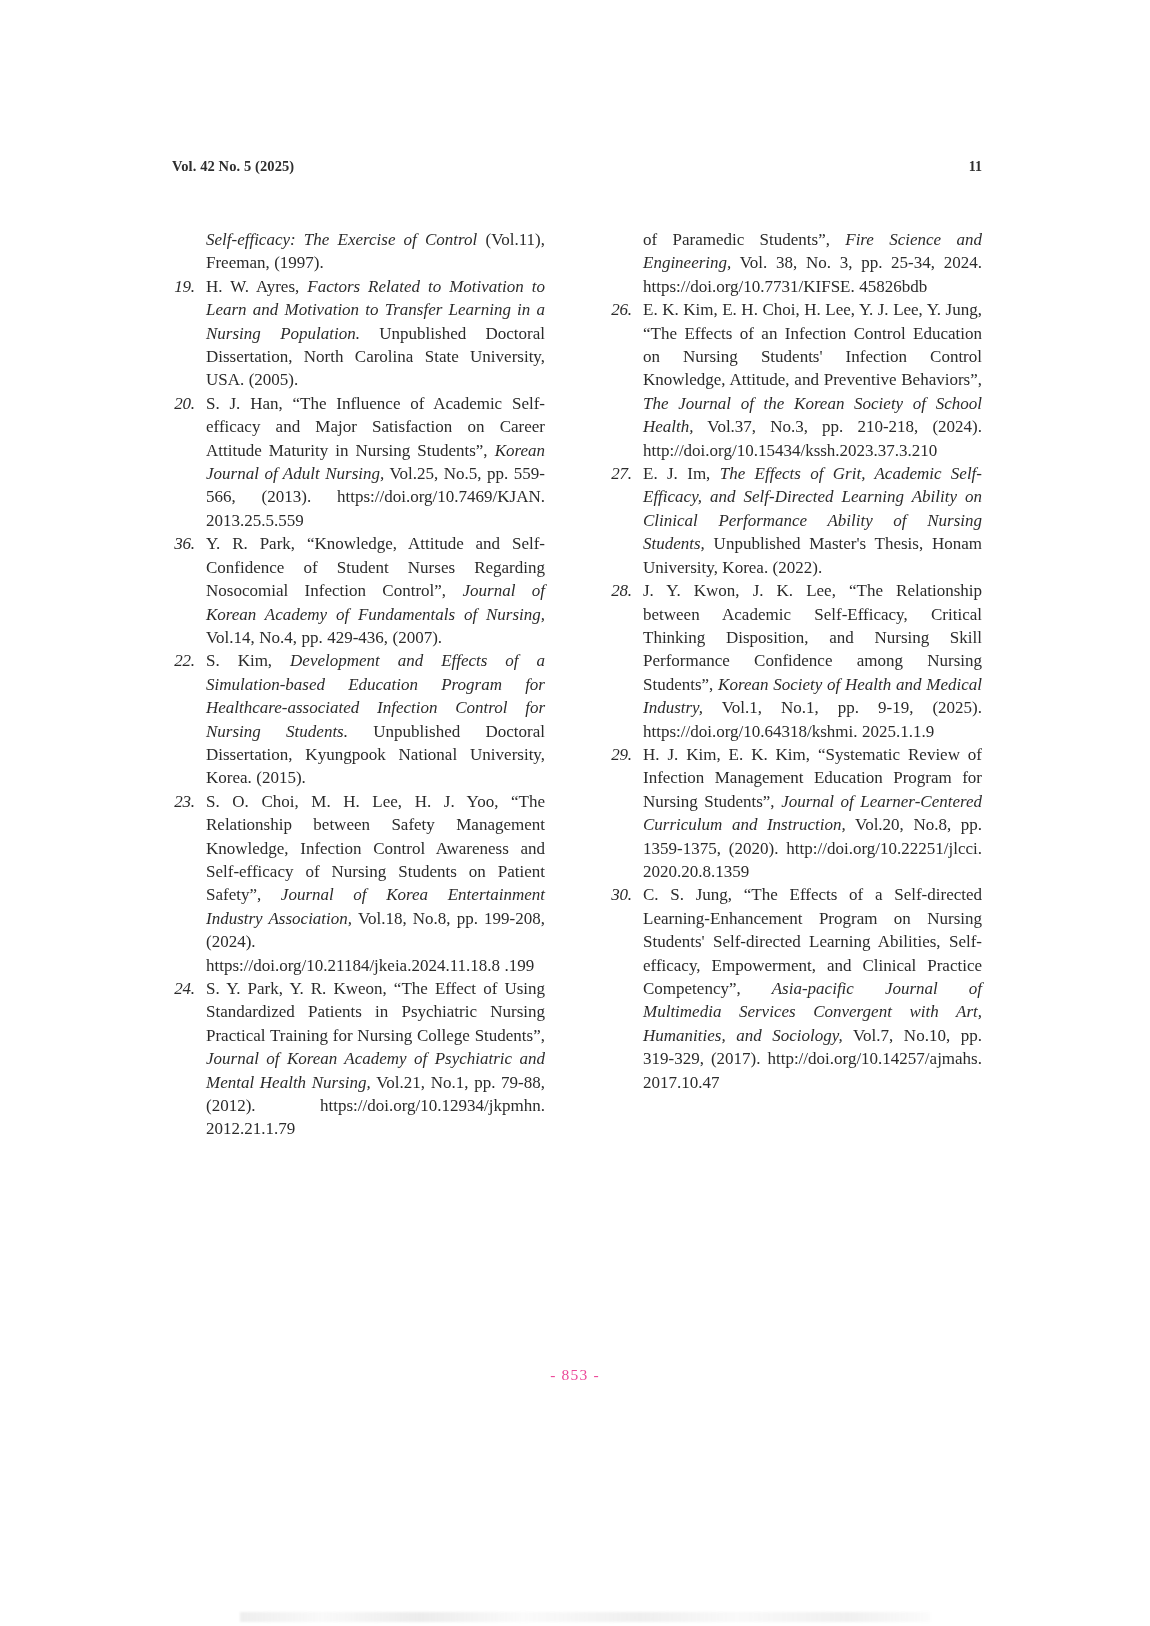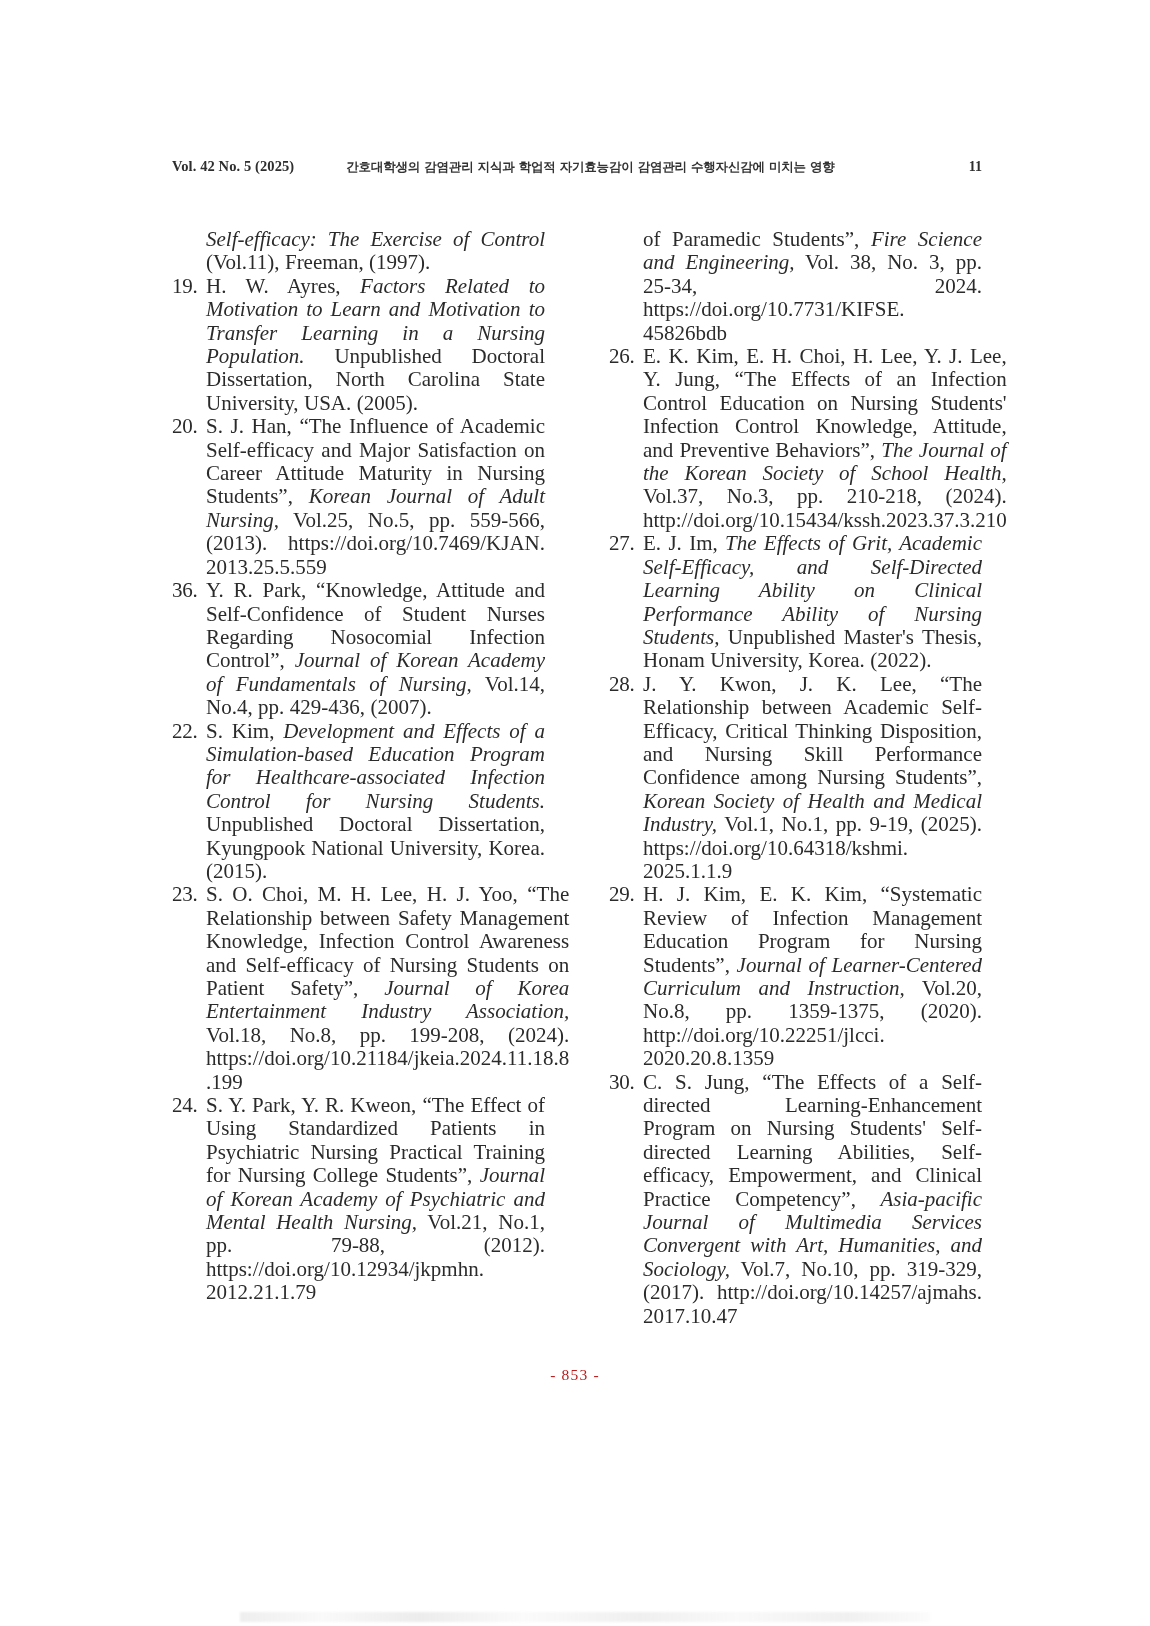--- a/index.html
+++ b/index.html
@@ -60,32 +60,33 @@
     display: flex;
     gap: 64px;
   }
   .col {
     width: 373px;
   }
 
   .ref {
     display: flex;
     align-items: flex-start;
-    font-size: 21px;
+    font-size: 17px;
     line-height: 23.4px;
     margin: 0 0 0 0;
   }
   .ref-num {
     width: 34px;
     flex: 0 0 34px;
-    text-align: right;
+    text-align: center;
     padding-right: 9px;
     box-sizing: border-box;
     white-space: nowrap;
     letter-spacing: -0.2px;
+    font-style: italic;
   }
   .ref-body {
     flex: 1 1 auto;
     text-align: justify;
     text-justify: inter-word;
     hyphens: none;
     word-spacing: 0.2px;
   }
   
   .ref.cont .ref-num { visibility: hidden; }
@@ -96,21 +97,21 @@
 
   
   .folio {
     position: absolute;
     left: 0;
     top: 1366px;
     width: 1150px;
     text-align: center;
     font-size: 15.5px;
     letter-spacing: 1.2px;
-    color: #b91c1c;
+    color: #ec4899;
   }
 
   
   .scan-edge {
     position: absolute;
     left: 0;
     bottom: 0;
     width: 1150px;
     height: 26px;
     overflow: hidden;
@@ -133,21 +134,20 @@
     filter: blur(1px);
   }
 </style>
 </head>
 <body>
 
 <div class="page">
 
   <div class="running-head">
     <span class="rh-vol">Vol. 42 No. 5 (2025)</span>
-    <span class="rh-title">간호대학생의 감염관리 지식과 학업적 자기효능감이 감염관리 수행자신감에 미치는 영향</span>
     <span class="rh-page">11</span>
   </div>
 
   <div class="columns">
     <div class="col" id="col-left">
         <div class="ref cont">
           <span class="ref-num"></span>
           <span class="ref-body"><i>Self-efficacy: The Exercise of Control</i> (Vol.11), Freeman, (1997).</span>
         </div>
         <div class="ref">

